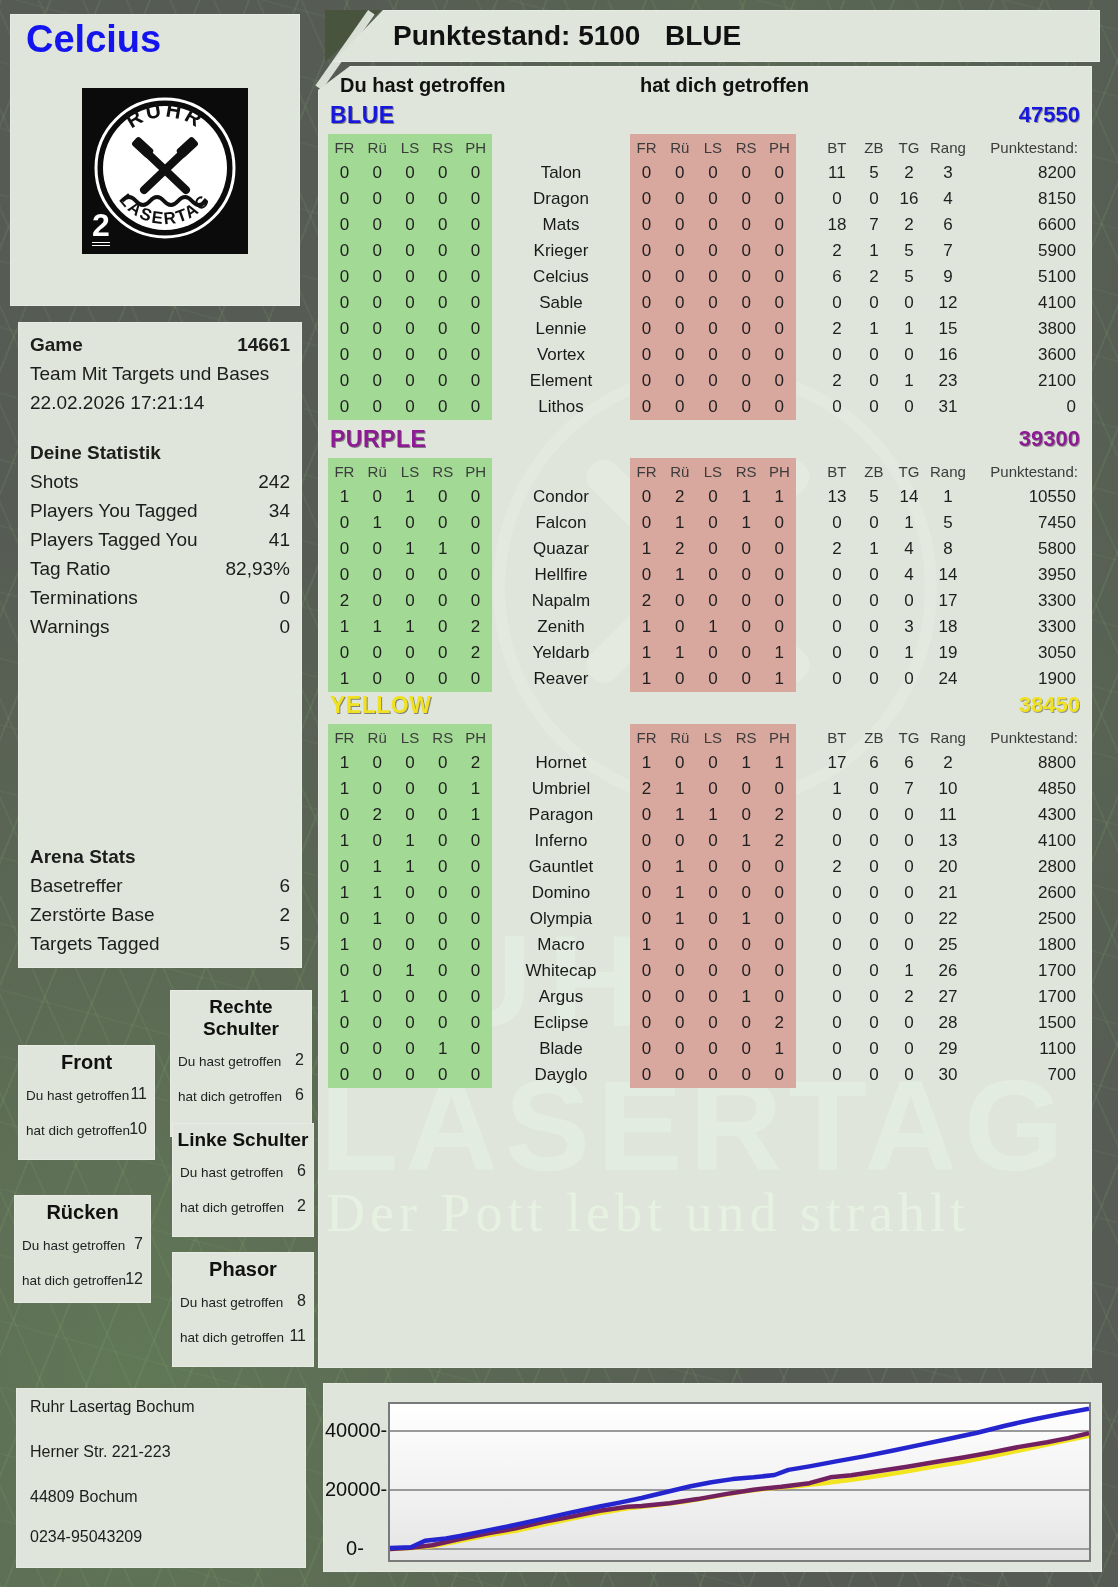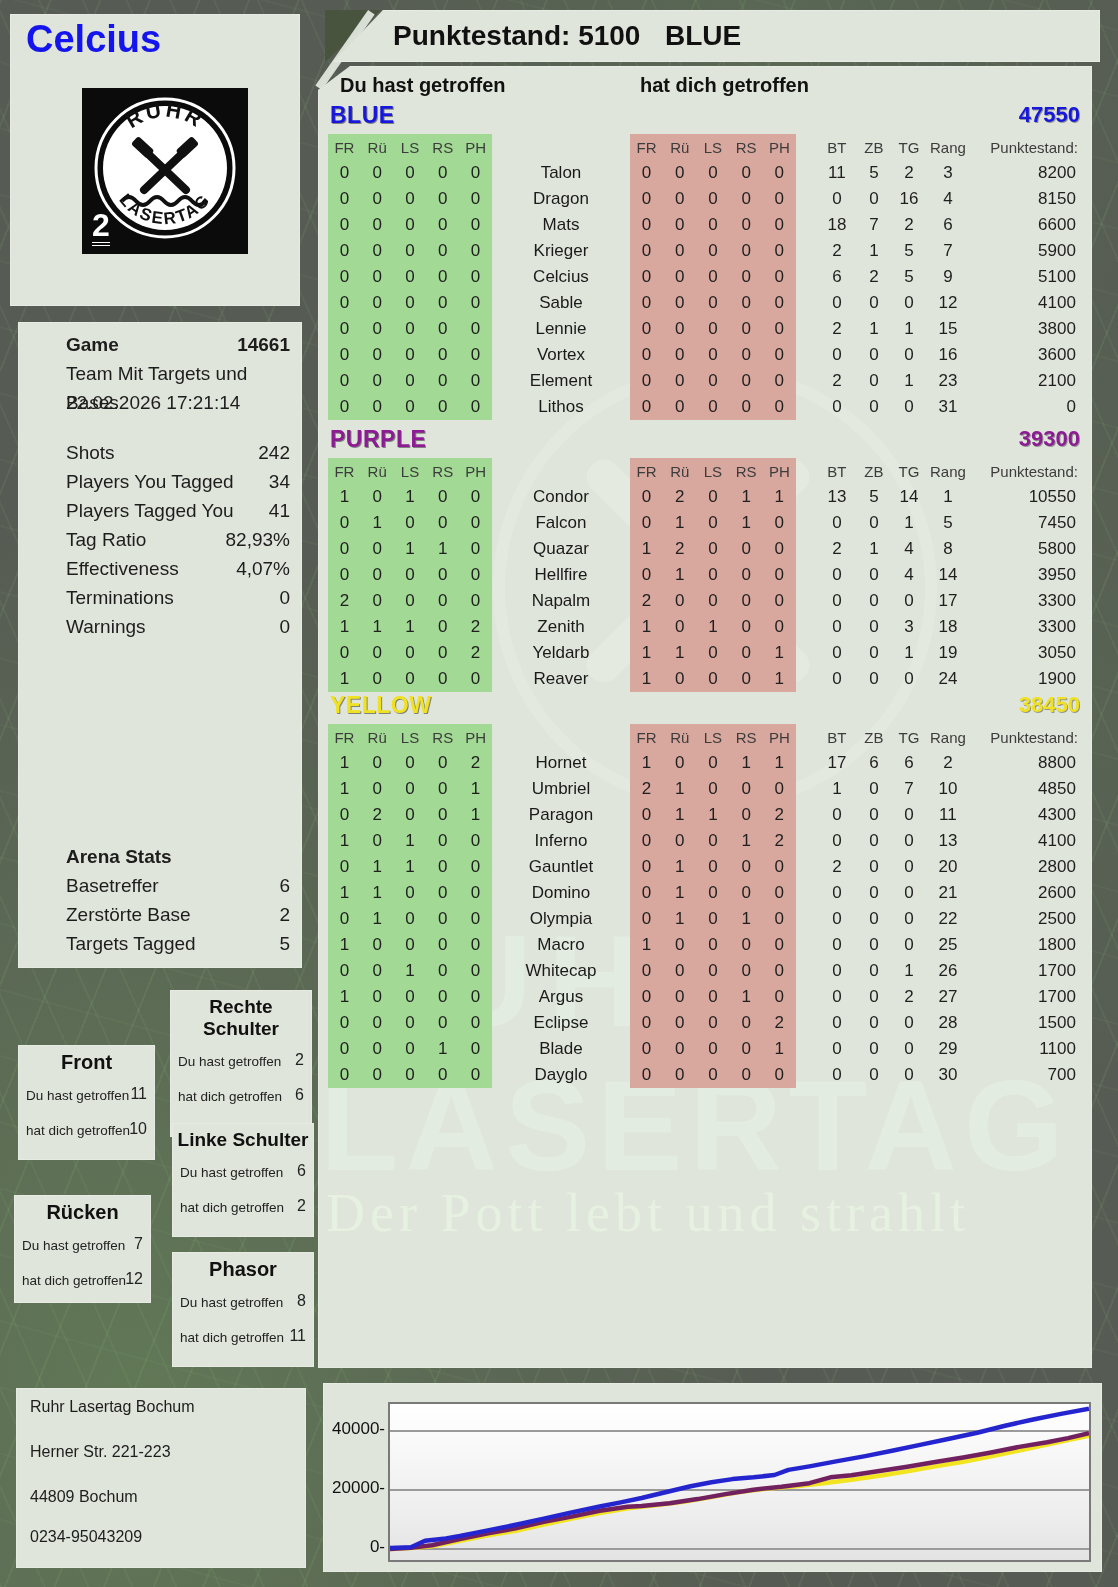--- a/index.html
+++ b/index.html
@@ -57,21 +57,21 @@
     grid-auto-rows:26px;}
   .tgrid>div{display:flex;align-items:center;justify-content:center;}
   .cg{background:#a2d994;} .cr{background:#d8a79e;}
   .hcell{font-size:15px;color:#3c3c3c;}
   .dcell{font-size:17px;color:#1f1f1f;}
   .cn{font-size:17px;color:#1a1a1a;}
   .cp{justify-content:flex-end !important;padding-right:4px;font-size:17px;color:#1f1f1f;}
   .hp{justify-content:flex-end !important;padding-right:2px;font-size:15px;color:#3c3c3c;}
   
   #stats-panel{left:18px;top:322px;width:284px;height:646px;font-size:19px;color:#1d1d1d;}
-  .srow{position:relative;height:29px;line-height:29px;padding:0 12px;margin-left:36px;}
+  .srow{position:relative;height:29px;line-height:29px;padding:0 12px;}
   .srow .lab{position:absolute;left:12px;} .srow .val{position:absolute;right:12px;}
   .sbold{font-weight:bold;}
   #game-block{position:absolute;left:0;top:8px;width:100%;}
   #statistik-block{position:absolute;left:0;top:116px;width:100%;}
   #arena-block{position:absolute;left:0;top:520px;width:100%;}
   
   .bp{position:absolute;background:#dfe5da;box-shadow:0 0 0 1px rgba(255,255,255,0.25) inset;}
   .bp .bptitle{text-align:center;font-weight:bold;font-size:19px;color:#111;margin-top:6px;}
   .bp .bprow{position:relative;height:24px;margin-top:11px;font-size:13.5px;color:#222;}
   .bp .bprow .lab{position:absolute;left:8px;top:3px;}
@@ -80,21 +80,21 @@
   #bp-rechte{left:170px;top:990px;width:142px;height:147px;}
   #bp-linke{left:172px;top:1123px;width:142px;height:114px;}
   #bp-ruecken{left:14px;top:1195px;width:137px;height:108px;}
   #bp-phasor{left:172px;top:1252px;width:142px;height:115px;}
   
   #address-panel{left:16px;top:1388px;width:290px;height:180px;font-size:16px;color:#1d1d1d;}
   #address-panel div{position:absolute;left:14px;}
   #chart-panel{left:323px;top:1383px;width:779px;height:189px;}
   #plot{position:absolute;left:65px;top:19px;width:699px;height:156px;
     background:linear-gradient(#ffffff, #eeeeee 70%, #e3e3e3);border:2px solid #7a7a7a;}
-  .ytick{position:absolute;width:60px;text-align:right;font-size:17px;color:#111;}
+  .ytick{position:absolute;width:60px;text-align:center;font-size:20px;color:#111;}
 </style>
 </head>
 <body>
 
 <div id="header-tri"></div>
 <div id="header-stripe"></div>
 
 <div class="panel" id="player-panel">
   <div id="player-name">Celcius</div>
   <div id="logo">
@@ -745,40 +745,39 @@
         <span class="val sbold">14661</span>
       </div>
     <div class="srow">
         <span class="lab">Team Mit Targets und Bases</span>
       </div>
     <div class="srow">
         <span class="lab">22.02.2026 17:21:14</span>
       </div>
   </div>
   <div id="statistik-block">
+    <div class="srow">
+        <span class="lab sbold">Deine Statistik</span>
+      </div>
     <div id="statistik-rows">
         <div class="srow">
           <span class="lab">Shots</span>
           <span class="val">242</span>
         </div>
         <div class="srow">
           <span class="lab">Players You Tagged</span>
           <span class="val">34</span>
         </div>
         <div class="srow">
           <span class="lab">Players Tagged You</span>
           <span class="val">41</span>
         </div>
         <div class="srow">
           <span class="lab">Tag Ratio</span>
           <span class="val">82,93%</span>
-        </div>
-        <div class="srow">
-          <span class="lab">Effectiveness</span>
-          <span class="val">4,07%</span>
         </div>
         <div class="srow">
           <span class="lab">Terminations</span>
           <span class="val">0</span>
         </div>
         <div class="srow">
           <span class="lab">Warnings</span>
           <span class="val">0</span>
         </div>
       </div>

